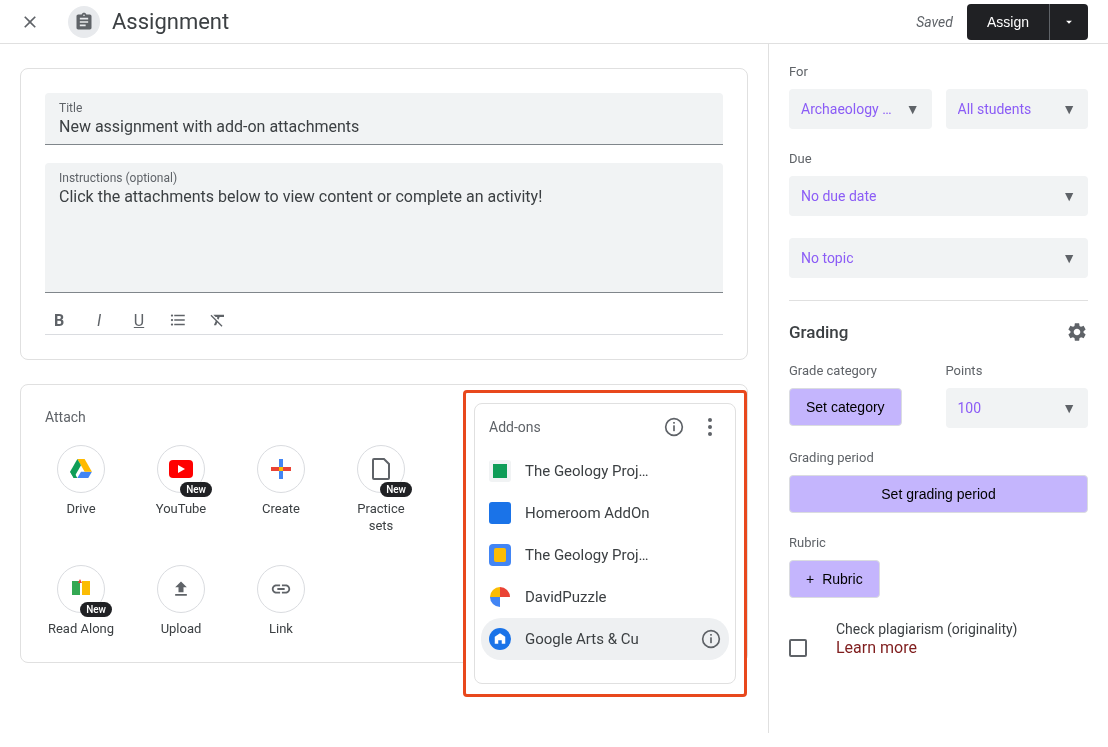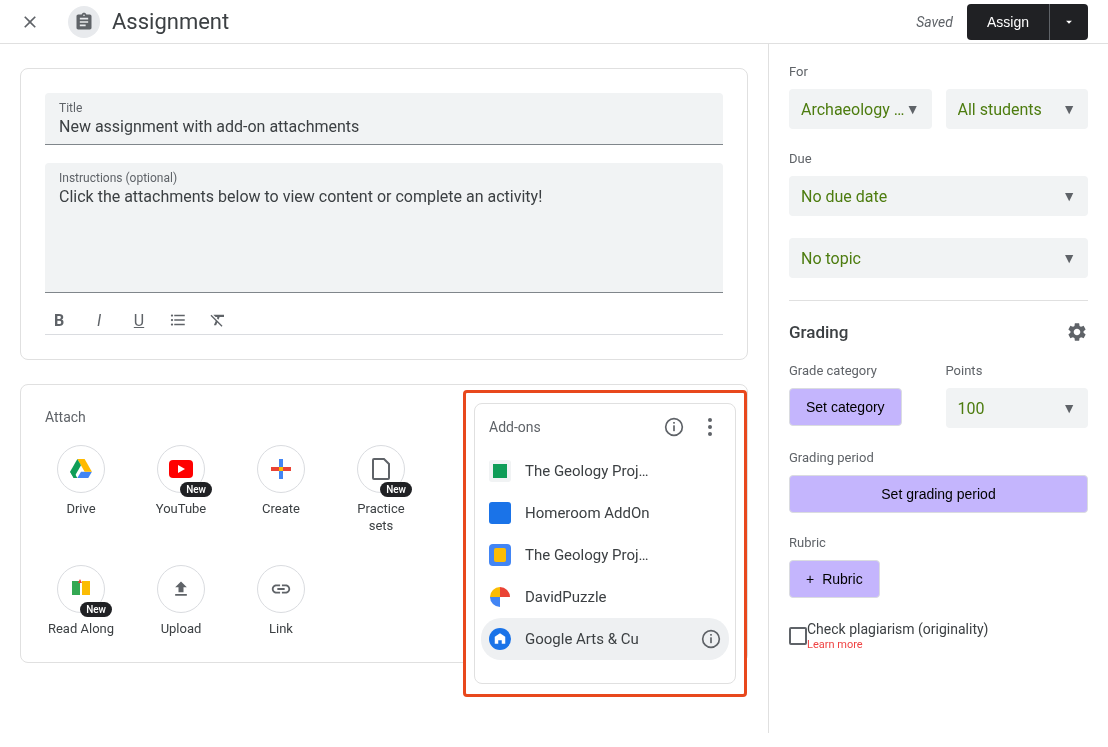--- a/index.html
+++ b/index.html
@@ -52,32 +52,32 @@
 .addons-list::-webkit-scrollbar-track { background: #f1f3f4; }
 .addon-item { display: flex; align-items: center; padding: 10px 14px; cursor: pointer; gap: 14px; }
 .addon-item.highlight { background: #eef0f2; border-radius: 20px; margin: 0 6px; padding: 10px 8px; }
 .addon-icon { width: 22px; height: 22px; border-radius: 3px; flex-shrink: 0; display: flex; align-items: center; justify-content: center; font-size: 12px; color: #fff; }
 .addon-name { flex: 1; font-size: 15px; color: #3c4043; white-space: nowrap; overflow: hidden; text-overflow: ellipsis; }
 
 
 .side-label { font-size: 13px; color: #5f6368; margin-bottom: 10px; }
 .side-row { display: flex; gap: 14px; margin-bottom: 22px; }
 .select { background: #f1f3f4; border-radius: 4px; padding: 10px 12px; display: flex; align-items: center; cursor: pointer; flex: 1; min-height: 40px; }
-.select .txt { flex: 1; font-size: 16px; color: #4d7c0f; white-space: nowrap; overflow: hidden; text-overflow: ellipsis; }
+.select .txt { flex: 1; font-size: 14px; color: #8b5cf6; white-space: nowrap; overflow: hidden; text-overflow: ellipsis; }
 .select .arr { color: #5f6368; }
 .divider { border-top: 1px solid #e0e0e0; margin: 0 0 20px; }
 .grading-header { display: flex; align-items: center; margin-bottom: 20px; }
 .grading-header .t { font-size: 17px; font-weight: 500; flex: 1; }
 .gear { cursor: pointer; }
 .outline-btn { border: 1px solid #dadce0; background: #c4b5fd; border-radius: 4px; padding: 10px 16px; font-size: 14px; cursor: pointer; display: flex; align-items: center; justify-content: center; gap: 8px; }
 .full { width: 100%; }
-.rubric-row { display: flex; align-items: center; gap: 0; margin-top: 4px; }
+.rubric-row { display: flex; align-items: flex-end; gap: 29px; margin-top: 4px; }
 .checkbox { width: 18px; height: 18px; border: 2px solid #5f6368; border-radius: 2px; cursor: pointer; flex-shrink: 0; }
 .check-text { font-size: 14px; line-height: 1.3; }
-.learn { font-size: 11px; color: #ef4444; }
+.learn { font-size: 16px; color: #7f1d1d; }
 
 svg { display: block; }
 </style>
 </head>
 <body>
 
 <div class="header">
   <div class="close">
     <svg viewBox="0 0 24 24" width="20" height="20">
         <path fill="currentColor" d="M19 6.41 17.59 5 12 10.59 6.41 5 5 6.41 10.59 12 5 17.59 6.41 19 12 13.41 17.59 19 19 17.59 13.41 12z"></path>

